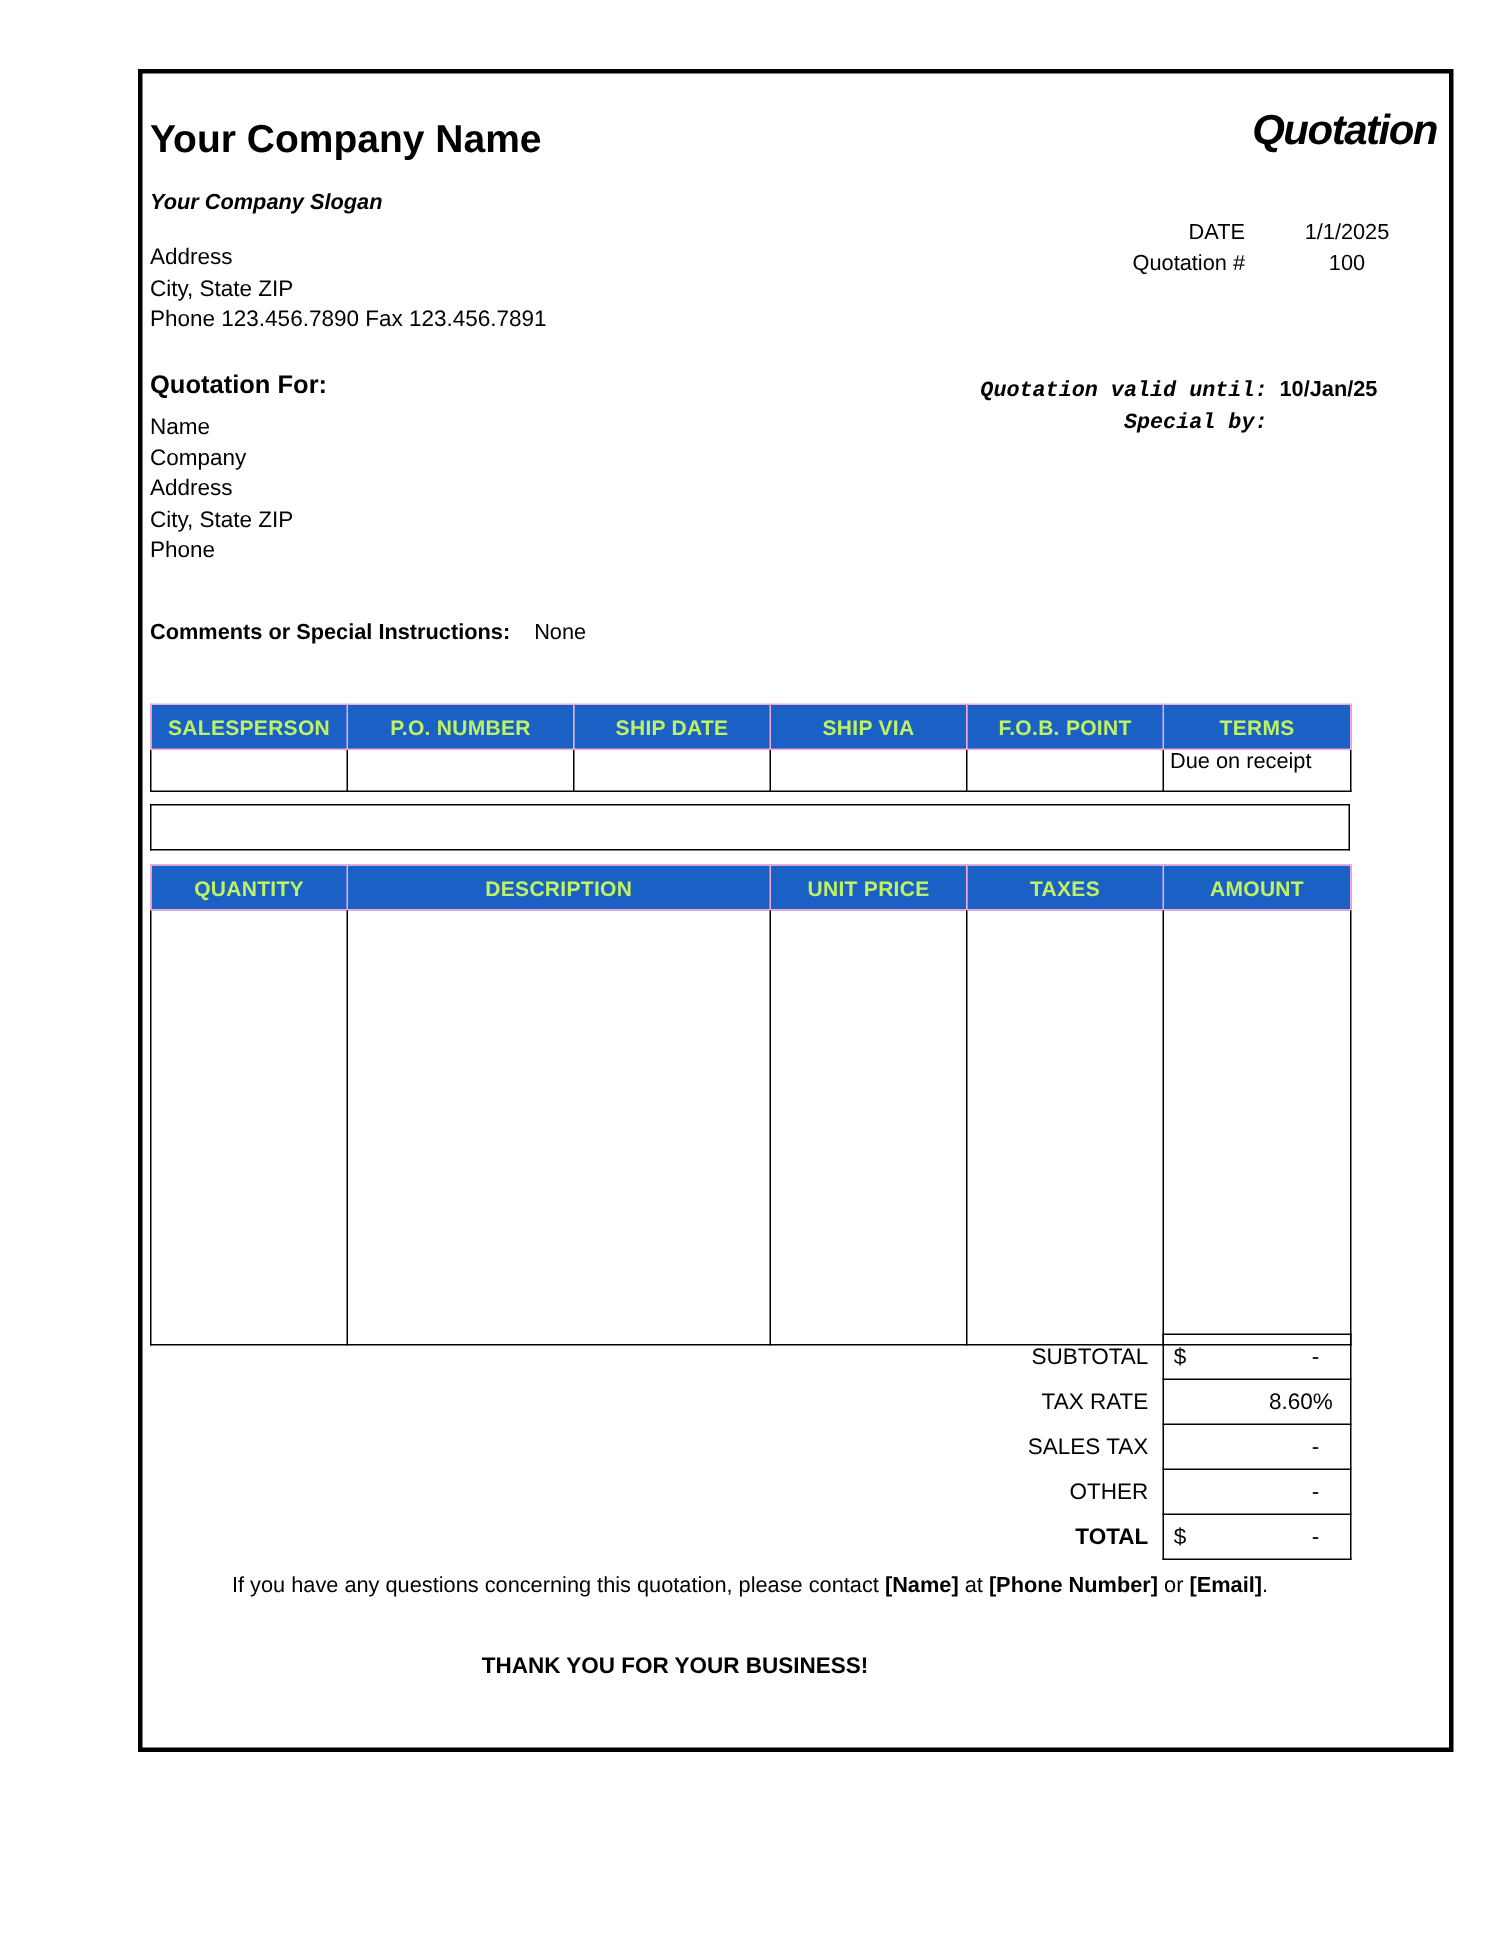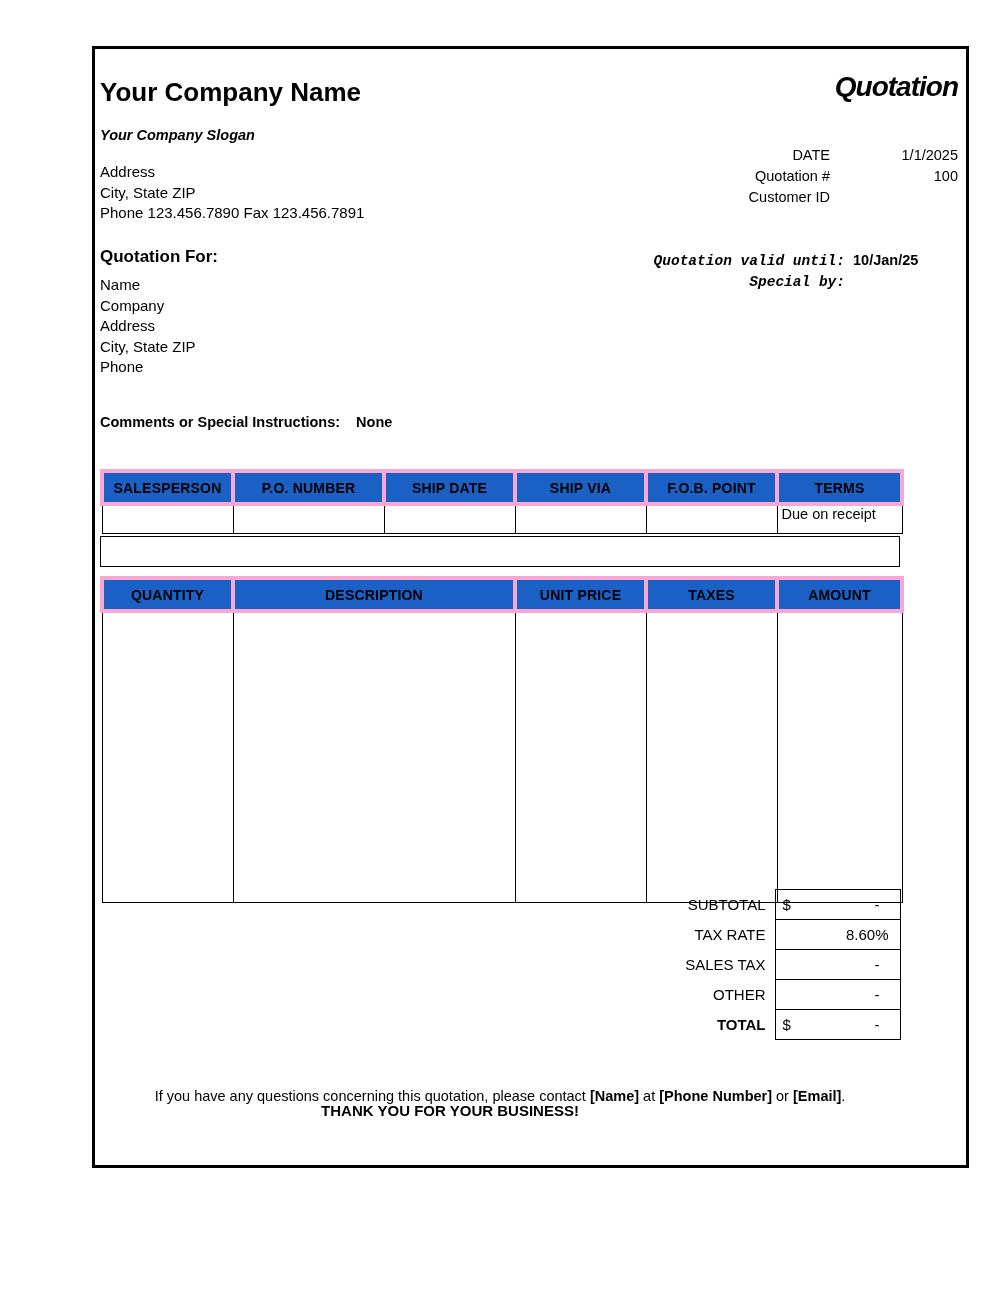--- a/index.html
+++ b/index.html
@@ -80,21 +80,21 @@
     justify-content: flex-end;
     align-items: baseline;
   }
   .meta-label {
     font-weight: normal;
     text-align: right;
     white-space: nowrap;
   }
   .meta-value {
     width: 120px;
-    text-align: right;
+    text-align: center;
     padding-left: 8px;
     white-space: nowrap;
   }
 
   .valid-block {
     position: absolute;
     right: 8px;
     top: 201px;
     width: 460px;
     font-size: 14.5px;
@@ -135,35 +135,35 @@
     line-height: 20.5px;
   }
 
   .comments {
     position: absolute;
     left: 5px;
     top: 365px;
     font-size: 14.5px;
   }
   .comments b { font-weight: bold; }
-  .comments .cval { font-weight: bold; padding-left: 16px; margin-top: 10px; }
+  .comments .cval { font-weight: normal; padding-left: 16px; margin-top: 10px; }
 
   
   table {
     border-collapse: collapse;
     table-layout: fixed;
   }
   .thead-cell {
     background: #1b60c4;
-    color: #000000;
+    color: #bef264;
     font-weight: bold;
     font-size: 14px;
     text-align: center;
     height: 27px;
-    border: 4px solid #f9a8d4;
+    border: 1px solid #f9a8d4;
     letter-spacing: 0.2px;
   }
   .tbody-cell {
     border: 1px solid #000000;
     height: 27px;
     font-size: 14.5px;
     padding: 0 4px;
     vertical-align: top;
   }
 
@@ -236,21 +236,20 @@
   }
   .tv-num.right0 { padding-right: 3px; }
 
   .footer-note {
     position: absolute;
     left: 5px;
     top: 1000px;
     width: 800px;
     font-size: 14.5px;
     text-align: center;
-    margin-top: 39px;
   }
   .thank-you {
     position: absolute;
     left: 5px;
     top: 1053px;
     width: 700px;
     text-align: center;
     font-size: 15px;
     font-weight: bold;
   }
@@ -271,24 +270,20 @@
     <div class="doc-title">Quotation</div>
 
     <div class="meta">
       <div class="meta-row">
         <span class="meta-label">DATE</span>
         <span class="meta-value">1/1/2025</span>
       </div>
       <div class="meta-row">
         <span class="meta-label">Quotation #</span>
         <span class="meta-value">100</span>
-      </div>
-      <div class="meta-row">
-        <span class="meta-label">Customer ID</span>
-        <span class="meta-value"></span>
       </div>
     </div>
 
     <div class="quote-for-title">Quotation For:</div>
     <div class="quote-for-block">
       <div>Name</div>
       <div>Company</div>
       <div>Address</div>
       <div>City, State ZIP</div>
       <div>Phone</div>

